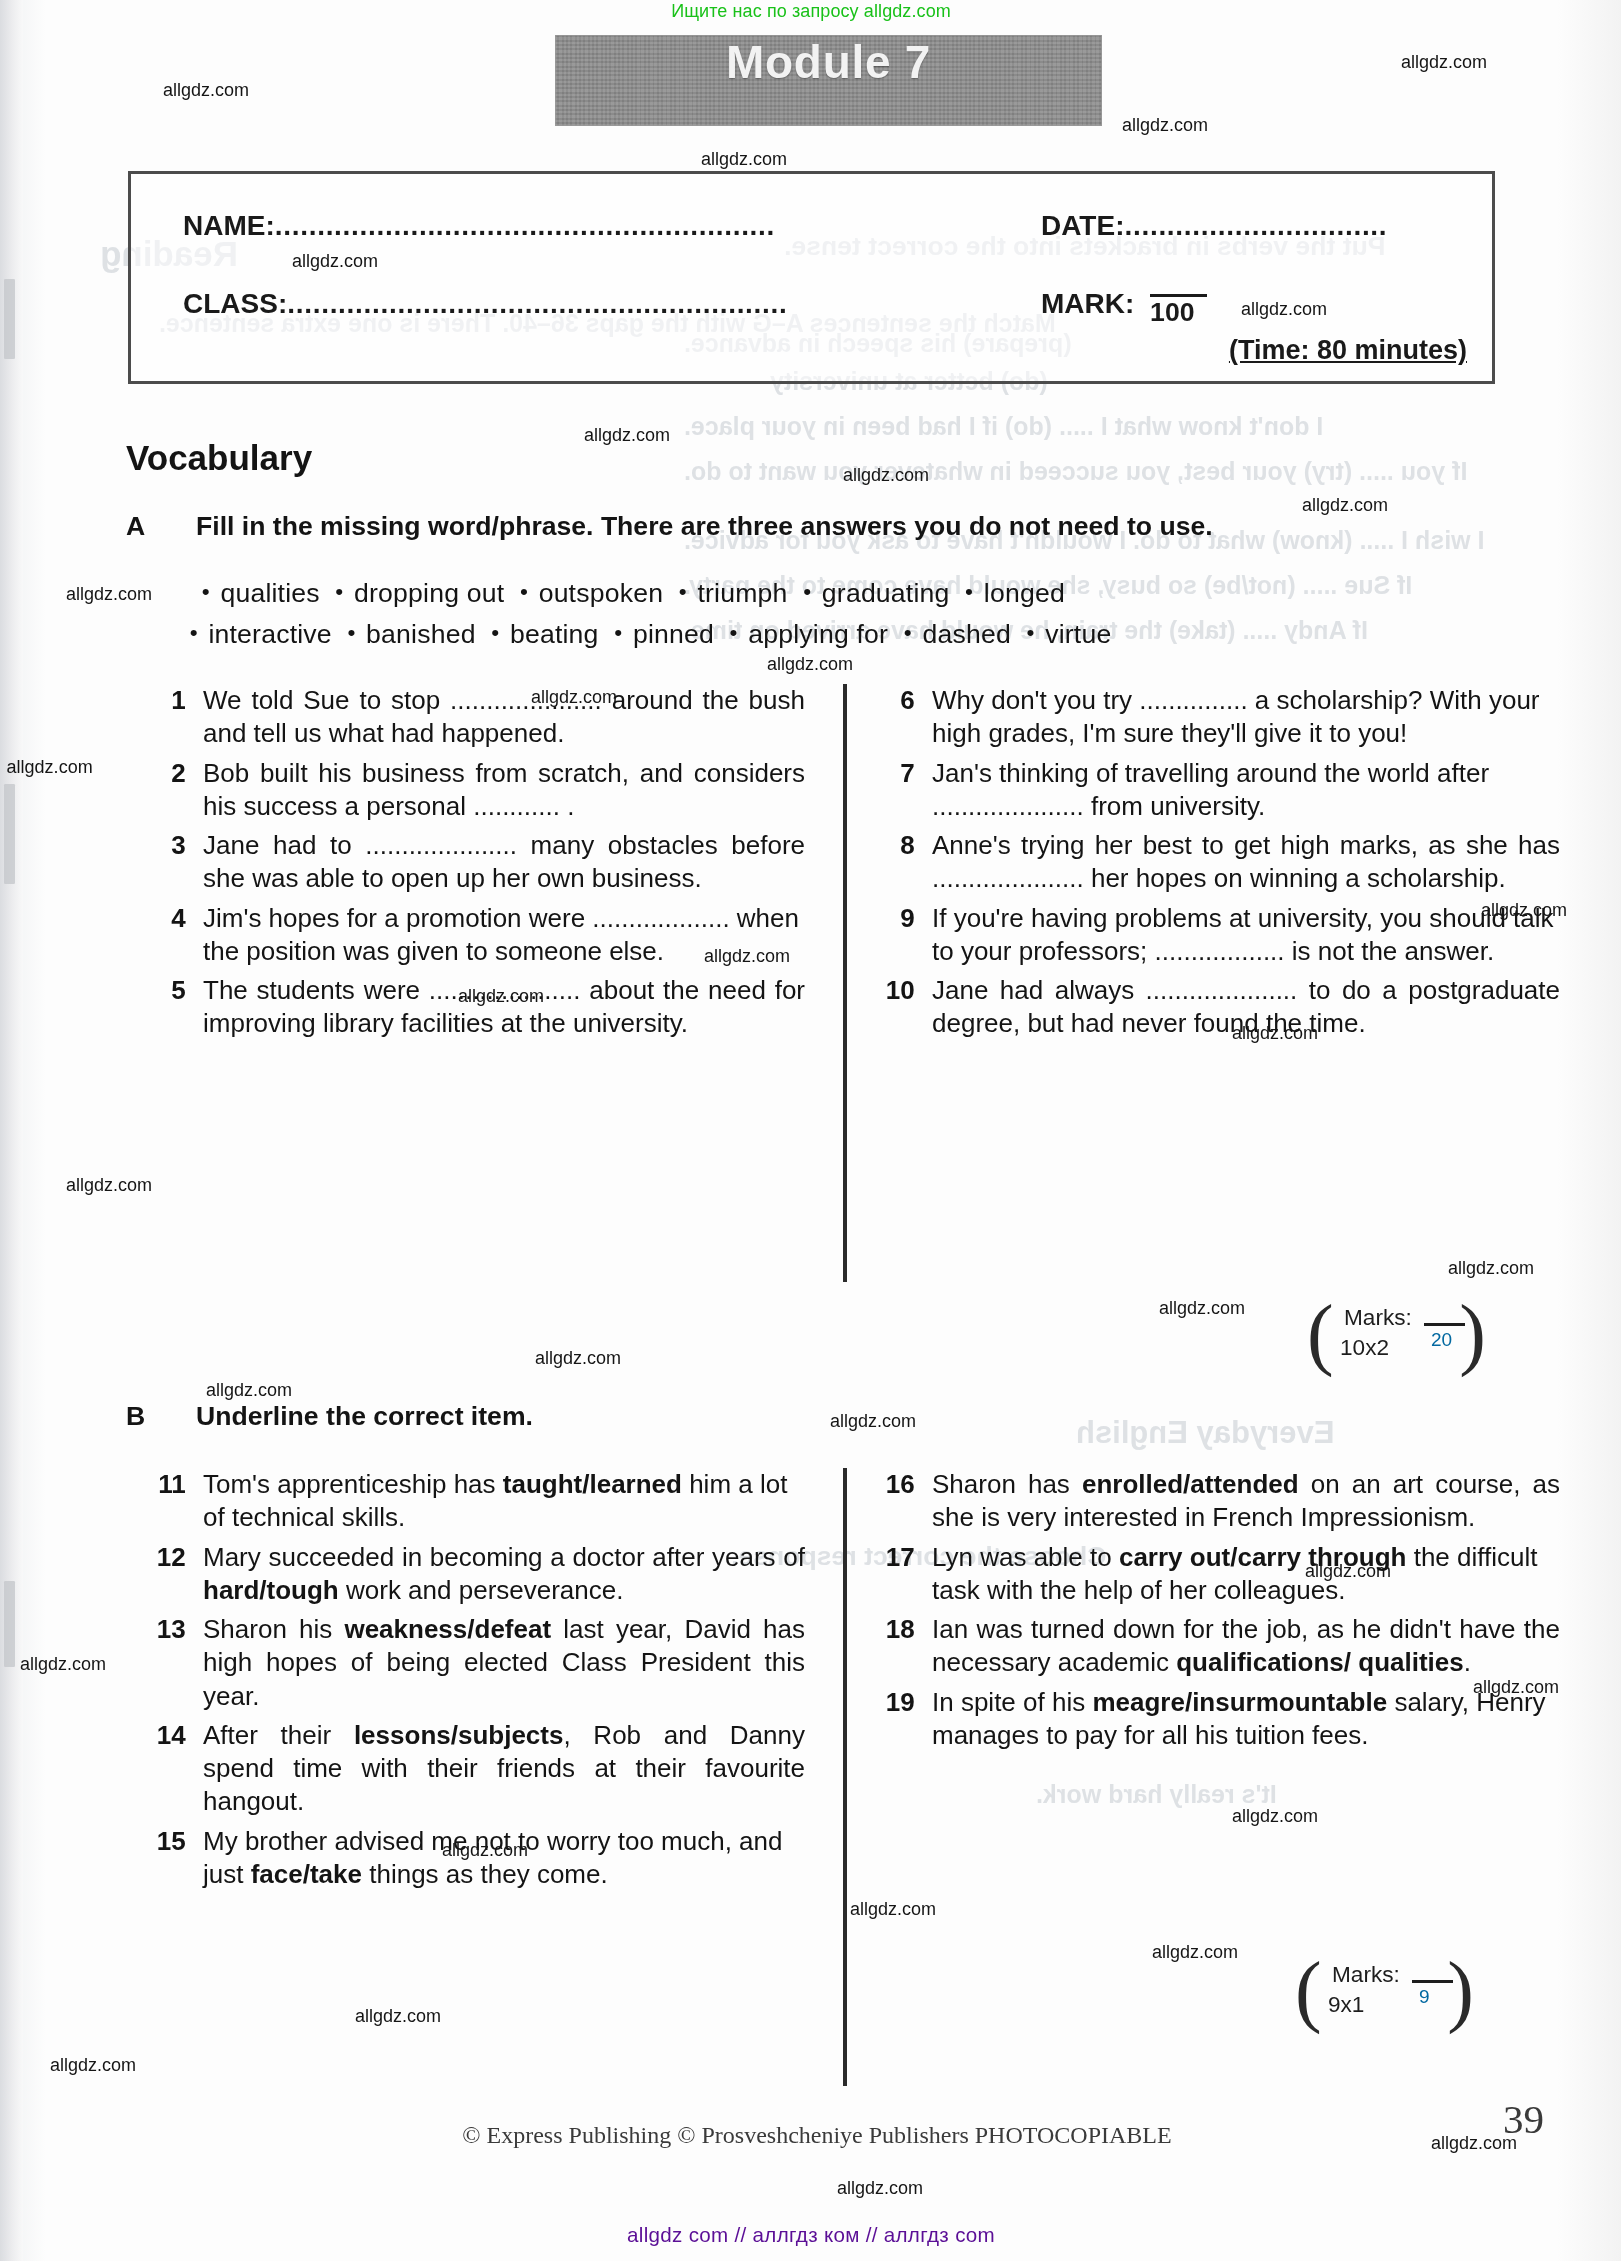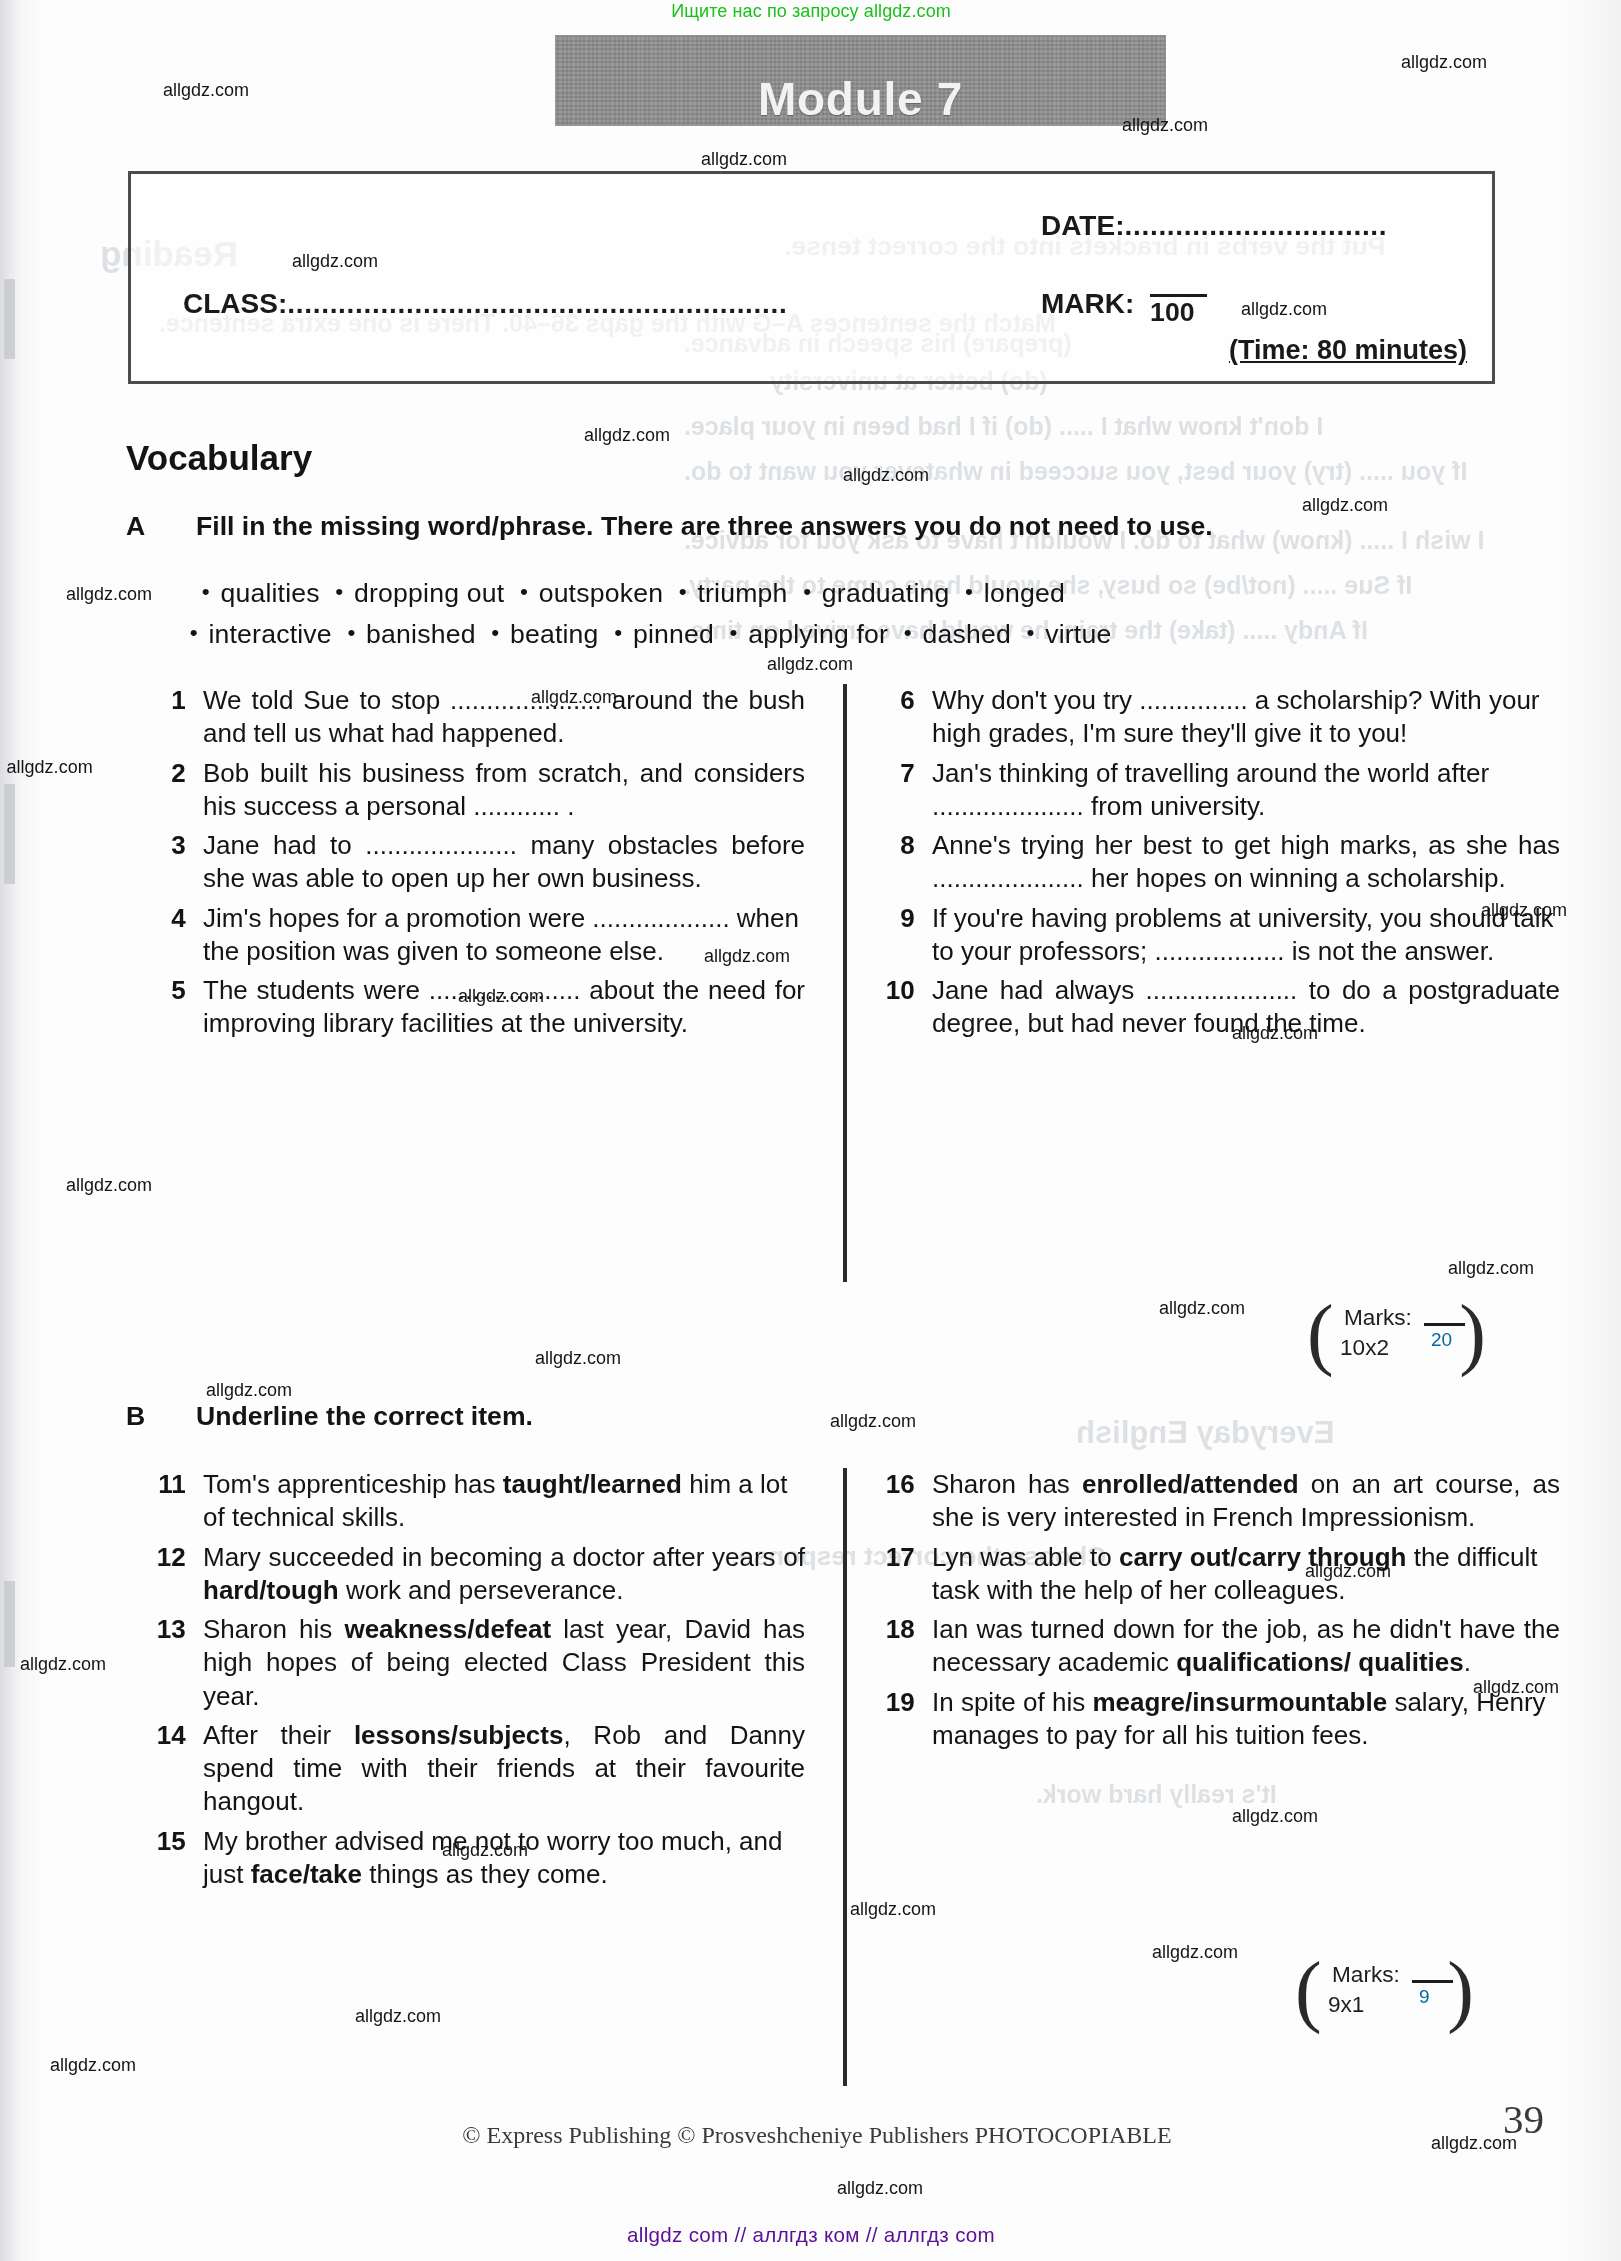--- a/index.html
+++ b/index.html
@@ -52,28 +52,28 @@
     font-size: 18px;
     letter-spacing: 0.1px;
     font-family: "Liberation Sans", sans-serif;
   }
 
   
   .module-bar {
     position: absolute;
     left: 555px;
     top: 35px;
-    width: 611px;
+    width: 547px;
     height: 91px;
     background: #8b8b8b;
     background-image:
       repeating-linear-gradient(0deg, rgba(255,255,255,.07) 0 0.7px, rgba(0,0,0,.05) 0.7px 1.3px),
       repeating-linear-gradient(90deg, rgba(255,255,255,.06) 0 0.7px, rgba(0,0,0,.04) 0.7px 1.3px);
     display: flex;
-    align-items: flex-end;
+    align-items: flex-start;
     justify-content: center;
     box-shadow: 0 0 0 0.7px #9a9a9a inset;
   }
   .module-bar span {
     color: #f2f2f2;
     font-size: 46px;
     font-weight: bold;
     letter-spacing: 0.7px;
     font-family: "Liberation Sans", sans-serif;
     text-shadow: 0 0.7px 1.3px rgba(0,0,0,.35);
@@ -315,20 +315,23 @@
   <div class="ghost" style="left:1076px; top:1415px; font-size:31px;">Everyday English</div>
 
   <div class="top-green">Ищите нас по запросу allgdz.com</div>
 
   <div class="module-bar">
     <span>Module 7</span>
   </div>
 
   <div class="info-box">
     <div class="info-inner">
+      <div class="fld name-fld">
+        <span>NAME:</span><span class="dots">...........................................................</span>
+      </div>
       <div class="fld class-fld">
         <span>CLASS:</span><span class="dots">...........................................................</span>
       </div>
       <div class="fld date-fld">
         <span>DATE:</span><span class="dots">...............................</span>
       </div>
       <div class="fld mark-fld">
         <span>MARK:</span>
         <span class="frac">
           <span class="bar"></span>

